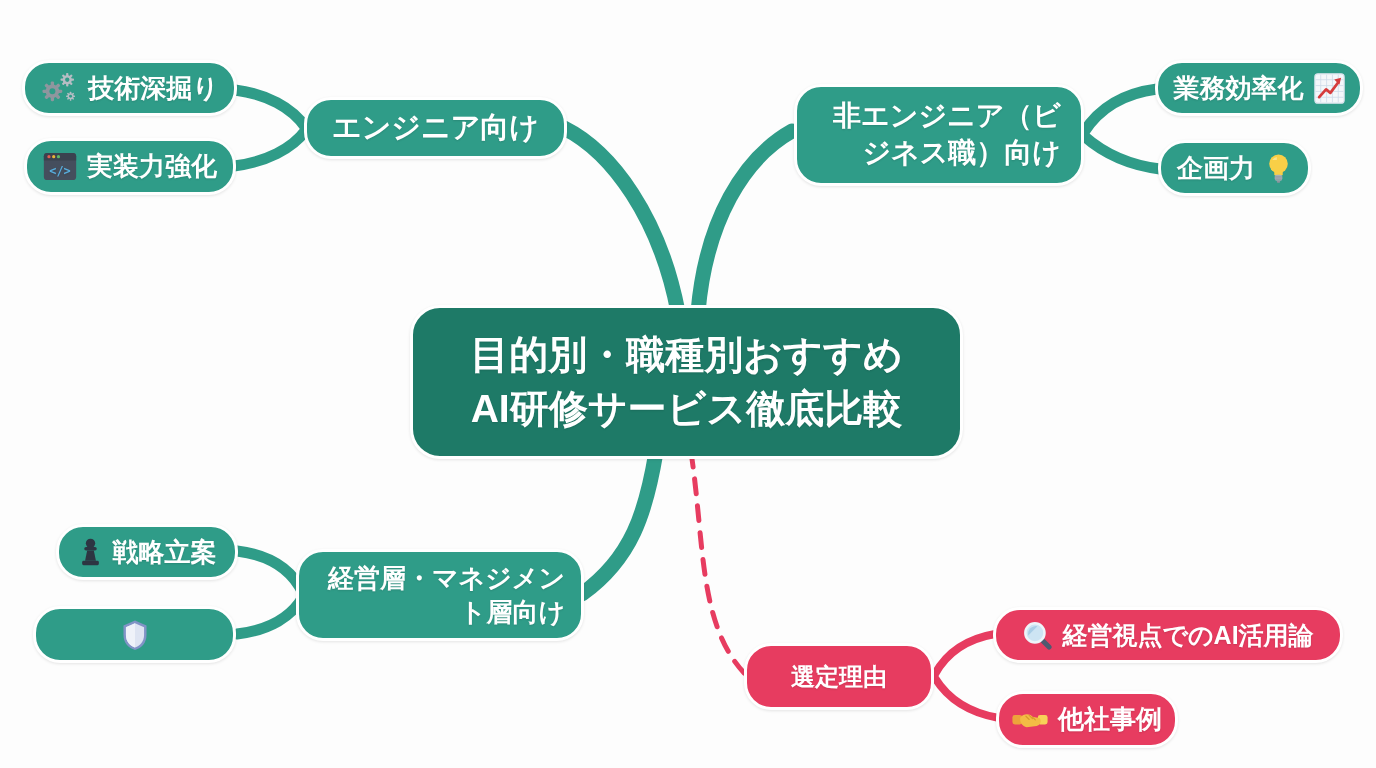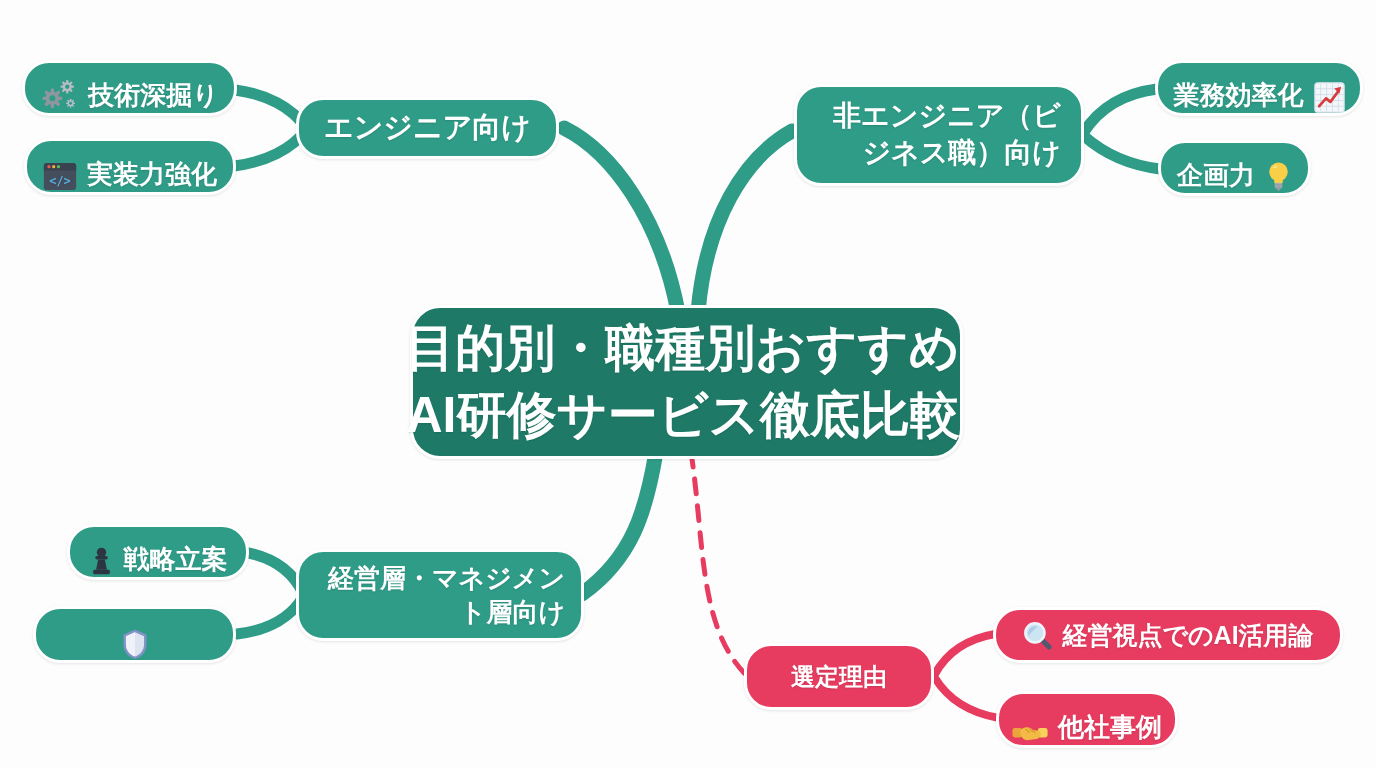--- a/index.html
+++ b/index.html
@@ -16,24 +16,24 @@
     color:#ffffff;font-weight:bold;
     border:3px solid #ffffff;border-radius:27px;
     box-shadow:0 1px 3px rgba(0,0,0,0.10);
     text-shadow:0 1px 2px rgba(0,0,0,0.12);
   }
   .teal{background:#2f9c88;}
   .dark{background:#1e7a67;}
   .pink{background:#e73c60;}
   .lbl{white-space:nowrap;}
   .wrap .lbl{white-space:normal;text-align:right;line-height:1.32;}
-  .center-node{flex-direction:column;gap:0;border-radius:30px;font-size:50px;align-items:flex-end;}
+  .center-node{flex-direction:column;gap:0;border-radius:30px;font-size:39px;}
   .center-node .cline{display:block;white-space:nowrap;}
   .icon{display:flex;align-items:center;justify-content:center;flex:0 0 auto;}
-  .fs26{font-size:26px;align-items:flex-end;} .fs25{font-size:25px;} .fs27{font-size:26px;}
+  .fs26{font-size:26px;} .fs25{font-size:25px;} .fs27{font-size:26px;}
   .fs28{font-size:28px;} .fs29{font-size:29px;} .fs31{font-size:24px;}
 </style>
 </head>
 <body>
 
 <div id="canvas">
 
   <svg id="edges" width="1376" height="768" viewBox="0 0 1376 768">
     <defs>
       <g id="gearG">
@@ -62,21 +62,21 @@
       <path d="M 995 634 C 966 639 946 654 935 674"></path>
       <path d="M 999 718 C 970 713 948 699 935 678"></path>
     </g>
   </svg>
 
   <div class="node dark center-node" style="left:410px;top:305px;width:553px;height:154px">
     <span class="cline">目的別・職種別おすすめ</span>
     <span class="cline">AI研修サービス徹底比較</span>
   </div>
 
-  <div class="node teal fs29" style="left:296px;top:97px;width:263px;height:62px">
+  <div class="node teal fs29" style="left:304px;top:97px;width:263px;height:62px">
     <span class="lbl">エンジニア向け</span>
   </div>
 
   <div class="node teal fs26" style="left:22px;top:60px;width:215px;height:56px">
     <span class="icon">
       <svg width="38" height="36" viewBox="0 0 46 42">
         <use href="#gearG" transform="translate(15,25)" fill="#8e969e"></use>
         <circle cx="15" cy="25" r="3.6" fill="#2f9c88"></circle>
         <g transform="translate(33,11) scale(0.68)" fill="#b6bdc4">
             <use href="#gearG"></use>
@@ -142,21 +142,21 @@
         <line x1="12" y1="31.6" x2="20" y2="31.6" stroke="#8d949c" stroke-width="1.2"></line>
         <rect x="14" y="33.5" width="4" height="2.4" rx="1.2" fill="#8d949c"></rect>
       </svg>
     </span>
   </div>
 
   <div class="node teal fs27 wrap" style="left:296px;top:549px;width:288px;height:92px;padding:0 16px">
     <span class="lbl">経営層・マネジメント層向け</span>
   </div>
 
-  <div class="node teal fs26" style="left:67px;top:524px;width:182px;height:56px">
+  <div class="node teal fs26" style="left:56px;top:524px;width:182px;height:56px">
     <span class="icon">
       <svg width="25" height="31" viewBox="0 0 30 36">
         <g fill="#2d3542">
           <circle cx="15" cy="7" r="5.6"></circle>
           <rect x="7.5" y="11.5" width="15" height="4.2" rx="2.1"></rect>
           <path d="M11 15.5 L19 15.5 L21.5 28 L8.5 28 Z"></path>
           <rect x="5" y="28" width="20" height="5.2" rx="1.6"></rect>
         </g>
       </svg>
     </span>

